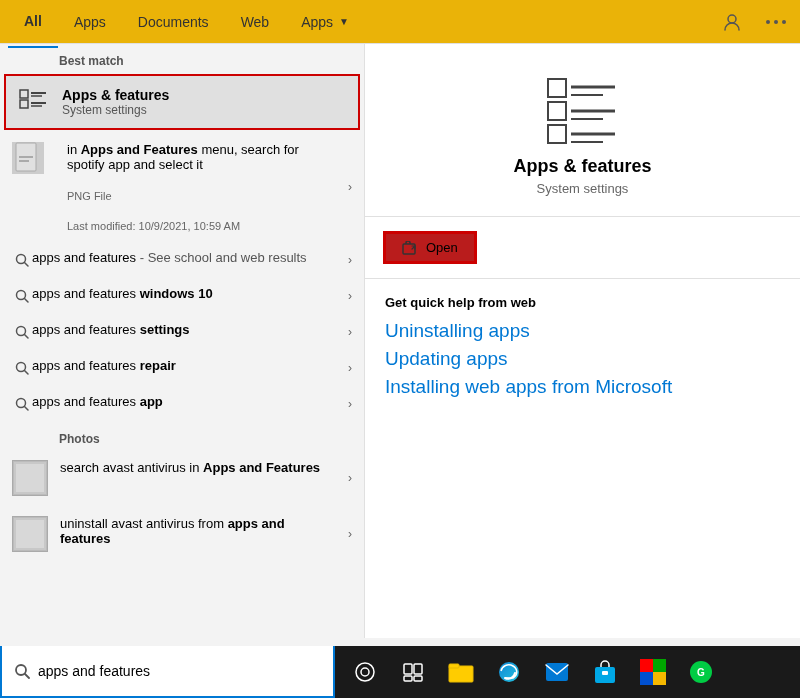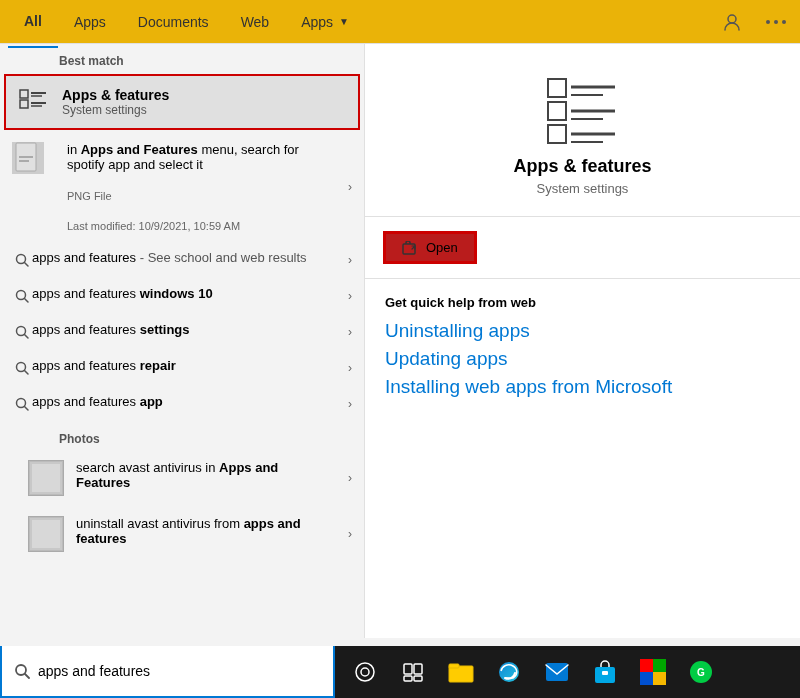--- a/index.html
+++ b/index.html
@@ -179,21 +179,20 @@
     }
 
     
     .photos-result {
       display: flex;
       align-items: flex-start;
       padding: 10px 12px;
       gap: 12px;
       cursor: pointer;
       position: relative;
-      margin-left: 16px;
     }
     .photo-thumb {
       width: 36px;
       height: 36px;
       background: #bbb;
       display: flex;
       align-items: center;
       justify-content: center;
       font-size: 10px;
       flex-shrink: 0;

